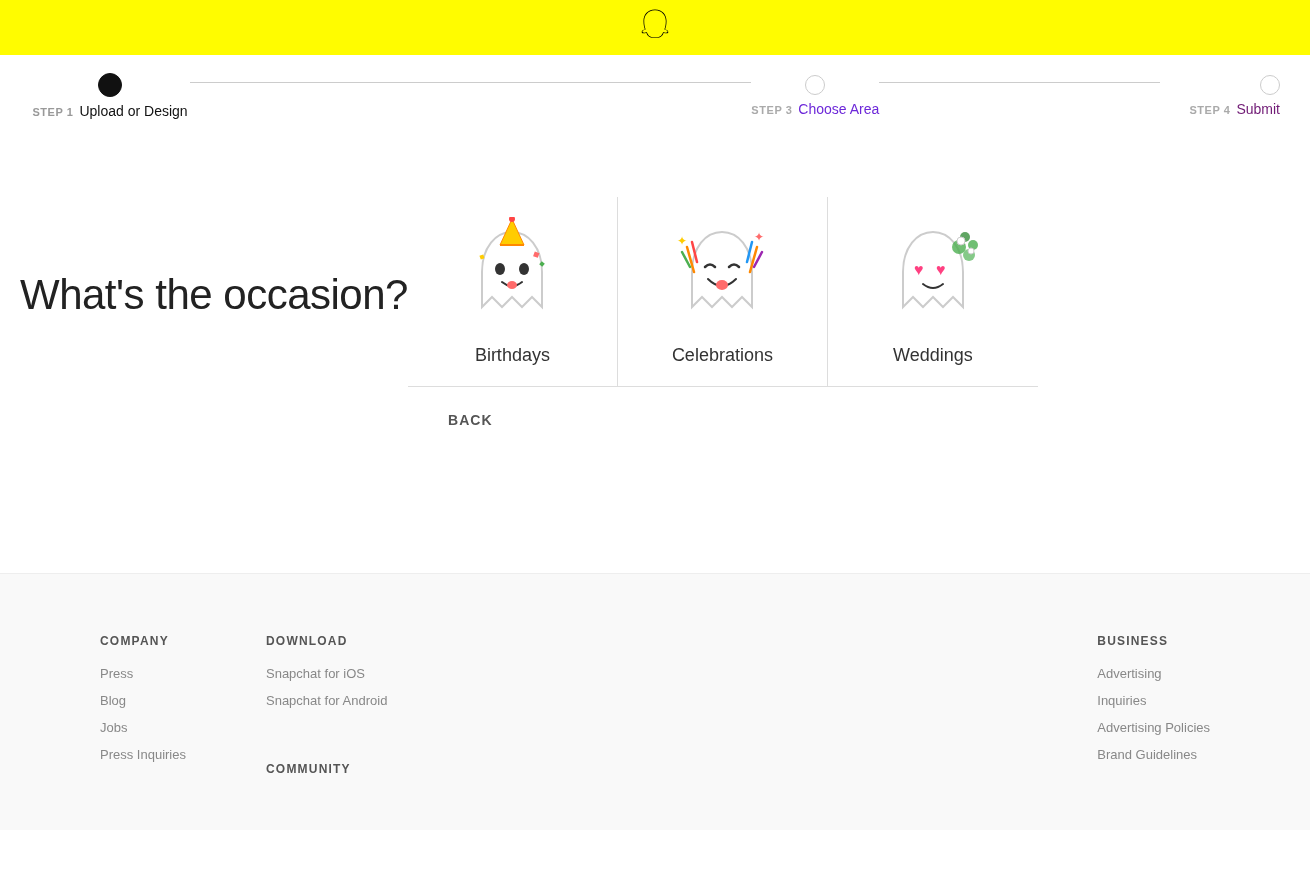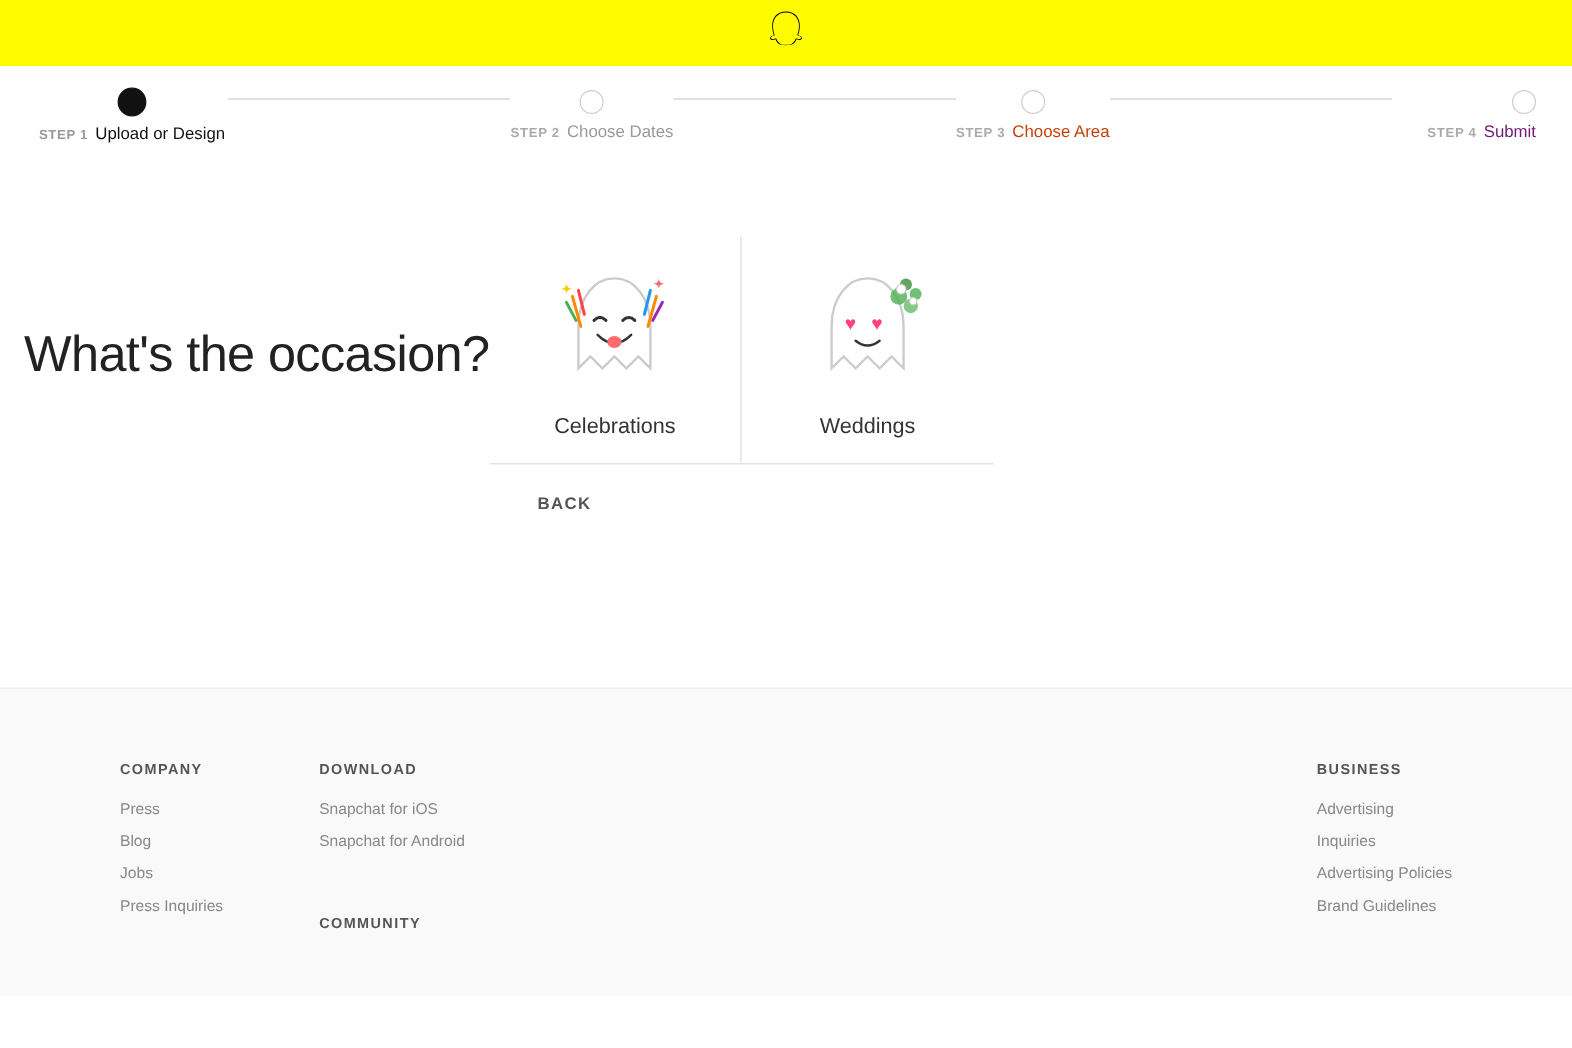--- a/index.html
+++ b/index.html
@@ -157,55 +157,72 @@
   <div class="step-item" style="align-items:center; min-width:160px;">
     <div class="step-dot filled"></div>
     <div class="step-item-text">
       <span style="font-size:11px; color:#999; font-weight:600; letter-spacing:0.05em;">STEP 1</span>
       <span style="font-size:14px; color:#111; font-weight:500;">Upload or Design</span>
     </div>
   </div>
 
   <div class="step-spacer"></div>
 
-  <div class="step-item">
-    <div class="step-dot"></div>
-    <div class="step-item-text">
-      <span style="font-size:11px; color:#aaa; font-weight:600; letter-spacing:0.05em;">STEP 2</span>
-      <span style="font-size:14px; color:#999;">Choose Dates</span>
-    </div>
-  </div>
 
   <div class="step-spacer"></div>
 
   <div class="step-item">
     <div class="step-dot"></div>
     <div class="step-item-text">
       <span style="font-size:11px; color:#aaa; font-weight:600; letter-spacing:0.05em;text-align:center;">STEP 3</span>
-      <span style="font-size:14px; color:#c2410c;">Choose Area</span>
+      <span style="font-size:14px; color:#6d28d9;">Choose Area</span>
     </div>
   </div>
 
   <div class="step-spacer"></div>
 
   <div class="step-item" style="align-items:flex-end; min-width:120px;justify-content:space-between;">
     <div class="step-dot"></div>
     <div class="step-item-text">
       <span style="font-size:11px; color:#aaa; font-weight:600; letter-spacing:0.05em;">STEP 4</span>
       <span style="font-size:14px; color:#701a75;">Submit</span>
     </div>
   </div>
 </div>
 
 <div class="main-content">
   <h1 class="page-title">What's the occasion?</h1>
 
   <div style="display:flex; flex-direction:column; align-items:center;">
     <div class="cards-row">
 
+      <div class="occasion-card">
+        <div class="ghost-emoji">
+          <svg width="100" height="110" viewBox="0 0 100 110" xmlns="http://www.w3.org/2000/svg">
+
+            <path d="M20,55 C20,30 34,15 50,15 C66,15 80,30 80,55 L80,90 L70,80 L60,90 L50,80 L40,90 L30,80 L20,90 Z" fill="white" stroke="#ccc" stroke-width="2"></path>
+
+            <ellipse cx="38" cy="52" rx="5" ry="6" fill="#333"></ellipse>
+            <ellipse cx="62" cy="52" rx="5" ry="6" fill="#333"></ellipse>
+
+            <path d="M40,65 Q50,73 60,65" stroke="#333" stroke-width="2" fill="none" stroke-linecap="round"></path>
+
+            <polygon points="50,2 38,28 62,28" fill="#FFCC00" stroke="#FF8800" stroke-width="1"></polygon>
+            <circle cx="50" cy="2" r="3" fill="#FF4444"></circle>
+            <line x1="38" y1="28" x2="62" y2="28" stroke="#FF8800" stroke-width="2"></line>
+
+            <ellipse cx="50" cy="68" rx="5" ry="4" fill="#FF6B6B"></ellipse>
+
+            <rect x="72" y="35" width="5" height="5" fill="#FF6B6B" transform="rotate(20,74,37)"></rect>
+            <rect x="78" y="45" width="4" height="4" fill="#4CAF50" transform="rotate(40,80,47)"></rect>
+            <rect x="18" y="38" width="4" height="4" fill="#FFCC00" transform="rotate(-20,20,40)"></rect>
+          </svg>
+        </div>
+        <span class="occasion-name">Birthdays</span>
+      </div>
 
       <div class="occasion-card">
         <div class="ghost-emoji">
           <svg width="100" height="110" viewBox="0 0 100 110" xmlns="http://www.w3.org/2000/svg">
 
             <path d="M20,55 C20,30 34,15 50,15 C66,15 80,30 80,55 L80,90 L70,80 L60,90 L50,80 L40,90 L30,80 L20,90 Z" fill="white" stroke="#ccc" stroke-width="2"></path>
 
             <path d="M33,50 Q38,45 43,50" stroke="#333" stroke-width="2.5" fill="none" stroke-linecap="round"></path>
             <path d="M57,50 Q62,45 67,50" stroke="#333" stroke-width="2.5" fill="none" stroke-linecap="round"></path>
 

